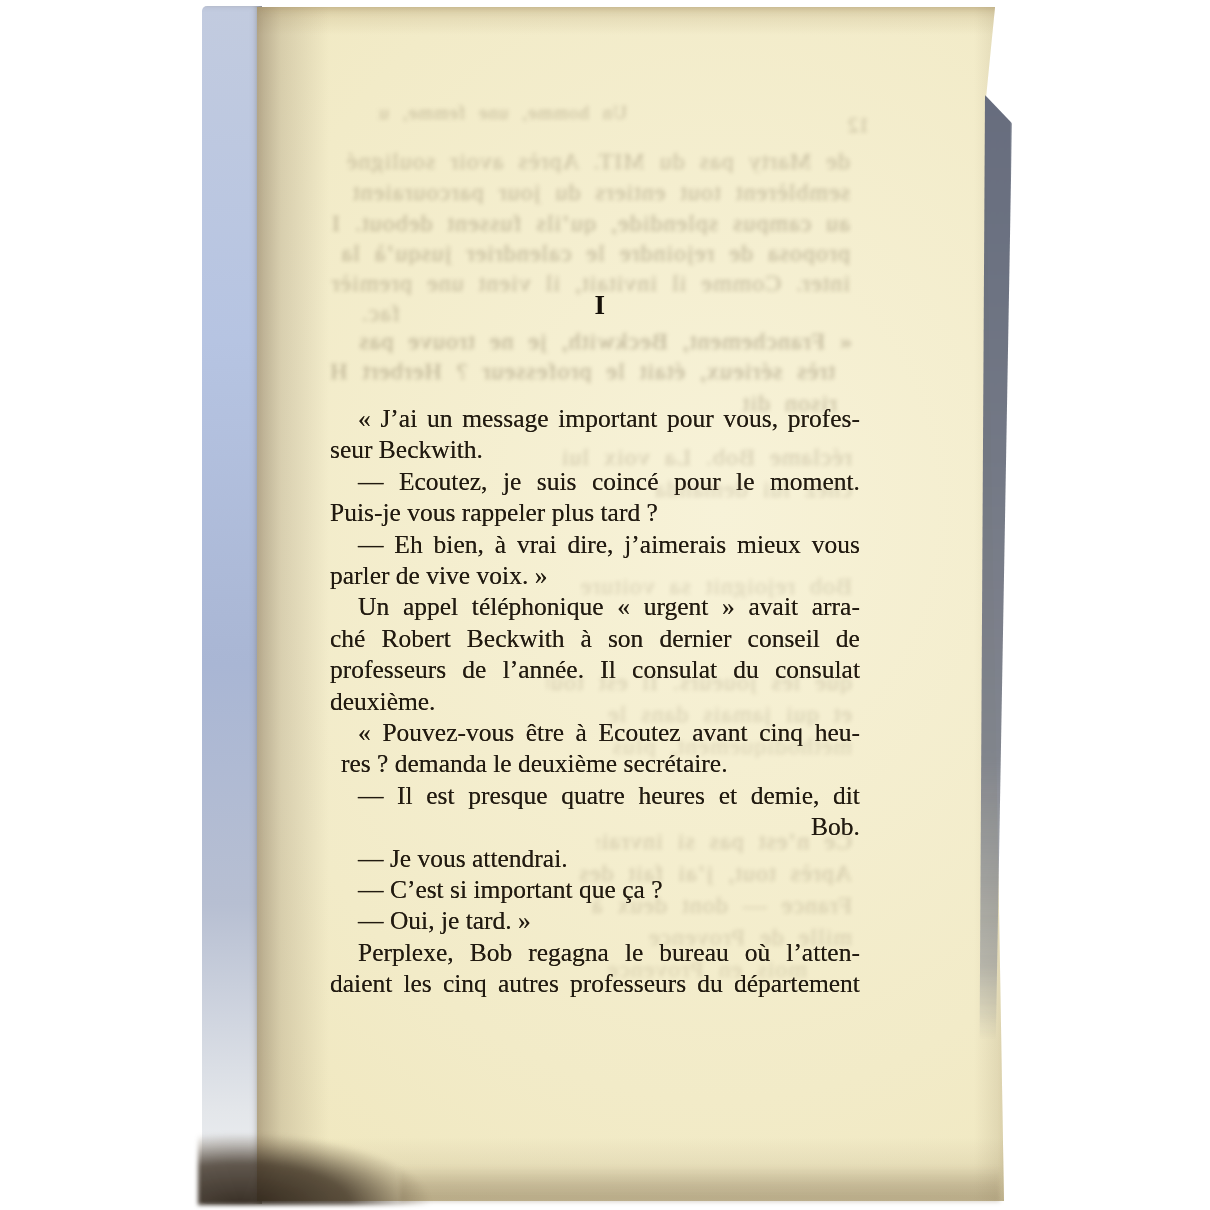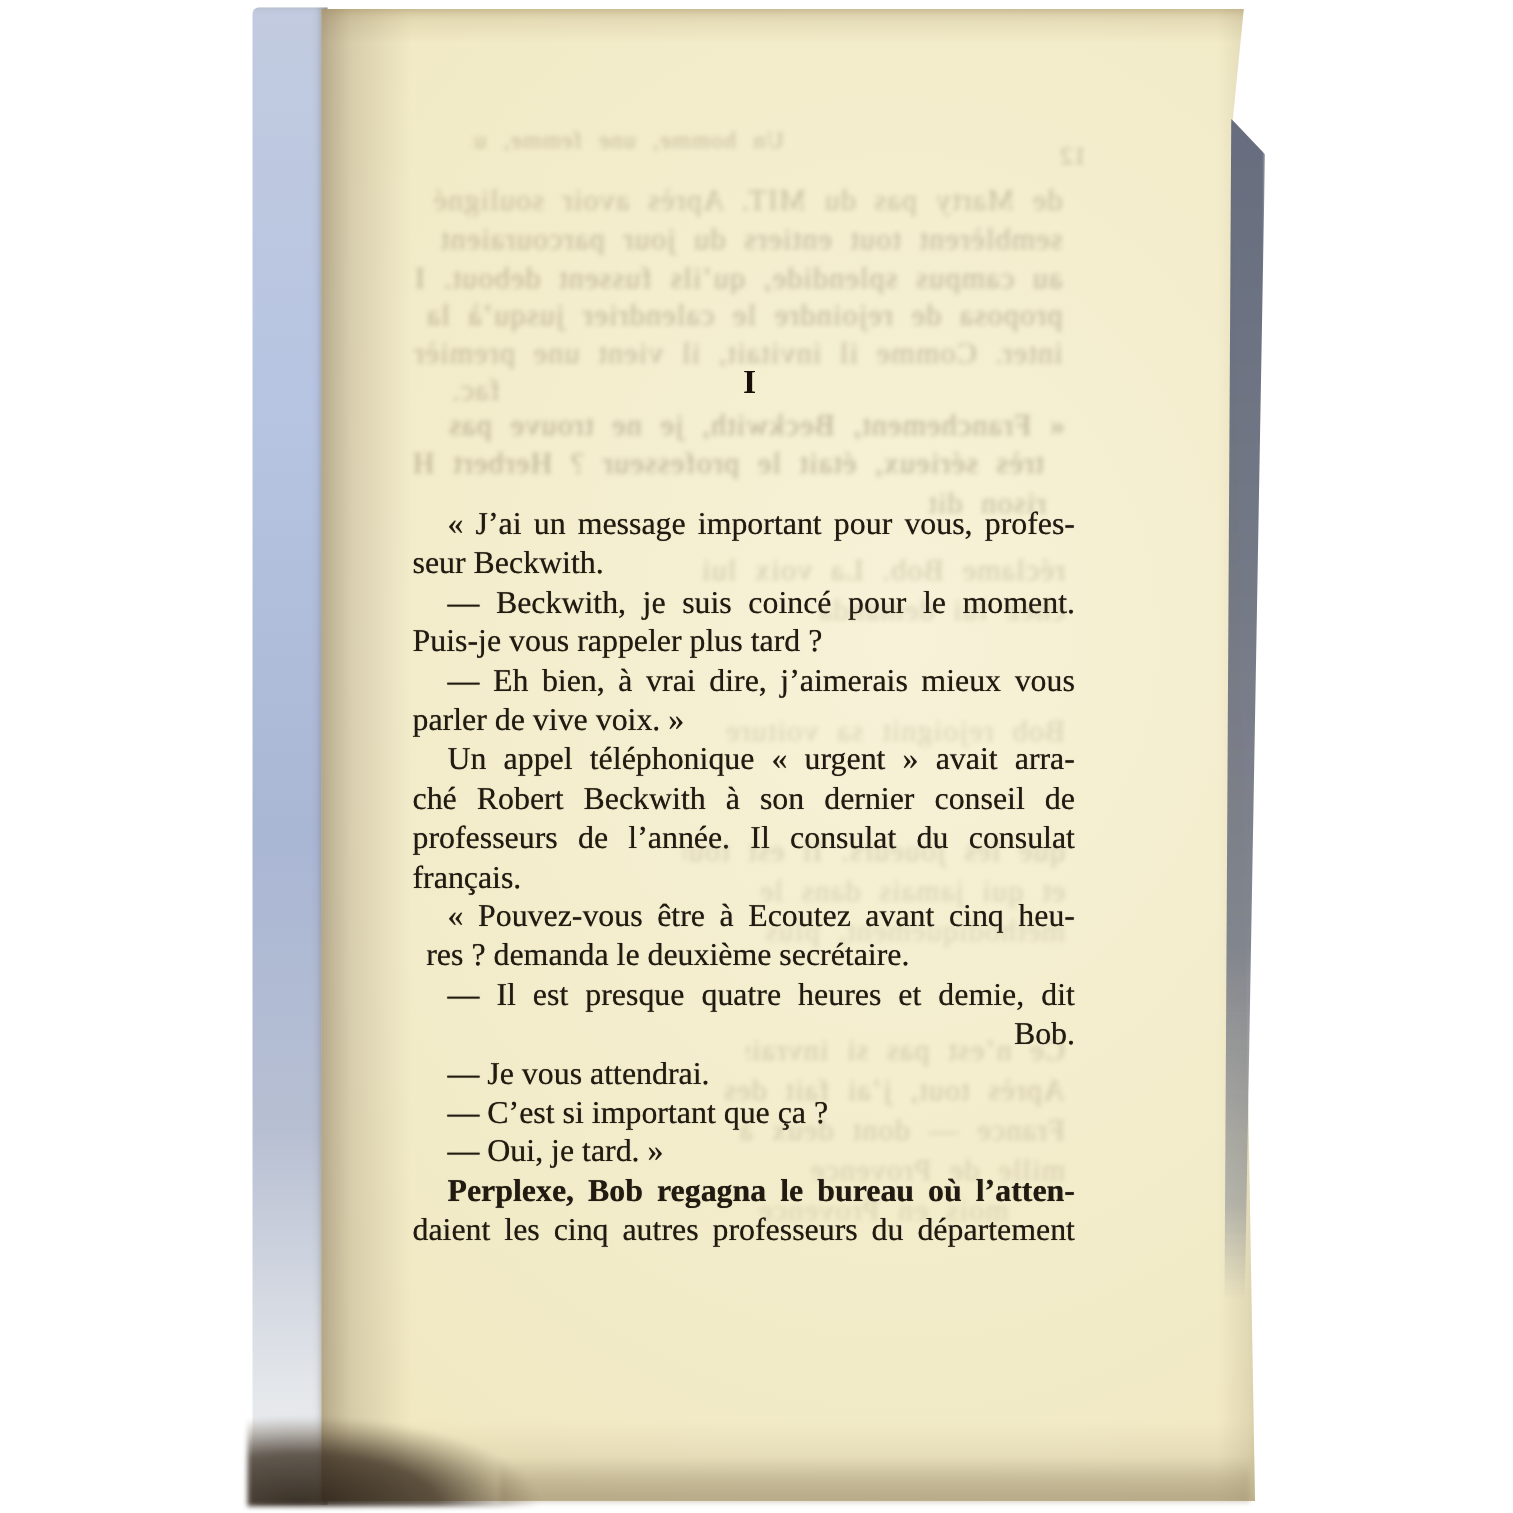--- a/index.html
+++ b/index.html
@@ -93,21 +93,21 @@
           <span class="w">un</span>
           <span class="w">message</span>
           <span class="w">important</span>
           <span class="w">pour</span>
           <span class="w">vous,</span>
           <span class="w">profes-</span>
         </div>
         <div class="line" style="top: 427.4px; left: 73px; width: 530px;">seur Beckwith.</div>
         <div class="line j" style="top: 458.8px; left: 101px; width: 502px;">
           <span class="w">—</span>
-          <span class="w">Beckwith,</span>
+          <span class="w">Ecoutez,</span>
           <span class="w">je</span>
           <span class="w">suis</span>
           <span class="w">coincé</span>
           <span class="w">pour</span>
           <span class="w">le</span>
           <span class="w">moment.</span>
         </div>
         <div class="line" style="top: 490.2px; left: 73px; width: 530px;">Puis-je vous rappeler plus tard ?</div>
         <div class="line j" style="top: 521.6px; left: 101px; width: 502px;">
           <span class="w">—</span>
@@ -143,21 +143,21 @@
         </div>
         <div class="line j" style="top: 647.2px; left: 73px; width: 530px;">
           <span class="w">professeurs</span>
           <span class="w">de</span>
           <span class="w">l’année.</span>
           <span class="w">Il</span>
           <span class="w">consulat</span>
           <span class="w">du</span>
           <span class="w">consulat</span>
         </div>
-        <div class="line" style="top: 678.6px; left: 73px; width: 530px;">français.</div>
+        <div class="line" style="top: 678.6px; left: 73px; width: 530px;">deuxième.</div>
         <div class="line j" style="top: 710px; left: 101px; width: 502px;">
           <span class="w">«</span>
           <span class="w">Pouvez-vous</span>
           <span class="w">être</span>
           <span class="w">à</span>
           <span class="w">Ecoutez</span>
           <span class="w">avant</span>
           <span class="w">cinq</span>
           <span class="w">heu-</span>
         </div>
@@ -170,21 +170,21 @@
           <span class="w">quatre</span>
           <span class="w">heures</span>
           <span class="w">et</span>
           <span class="w">demie,</span>
           <span class="w">dit</span>
         </div>
         <div class="line" style="top: 804.2px; left: 73px; width: 530px; text-align: right;">Bob.</div>
         <div class="line" style="top: 835.6px; left: 101px; width: 502px;">— Je vous attendrai.</div>
         <div class="line" style="top: 867px; left: 101px; width: 502px;">— C’est si important que ça ?</div>
         <div class="line" style="top: 898.4px; left: 101px; width: 502px;">— Oui, je tard. »</div>
-        <div class="line j" style="top: 929.8px; left: 101px; width: 502px; font-weight: bold;">
+        <div class="line j" style="top: 929.8px; left: 101px; width: 502px;">
           <span class="w">Perplexe,</span>
           <span class="w">Bob</span>
           <span class="w">regagna</span>
           <span class="w">le</span>
           <span class="w">bureau</span>
           <span class="w">où</span>
           <span class="w">l’atten-</span>
         </div>
         <div class="line j" style="top: 961.2px; left: 73px; width: 530px;">
           <span class="w">daient</span>

